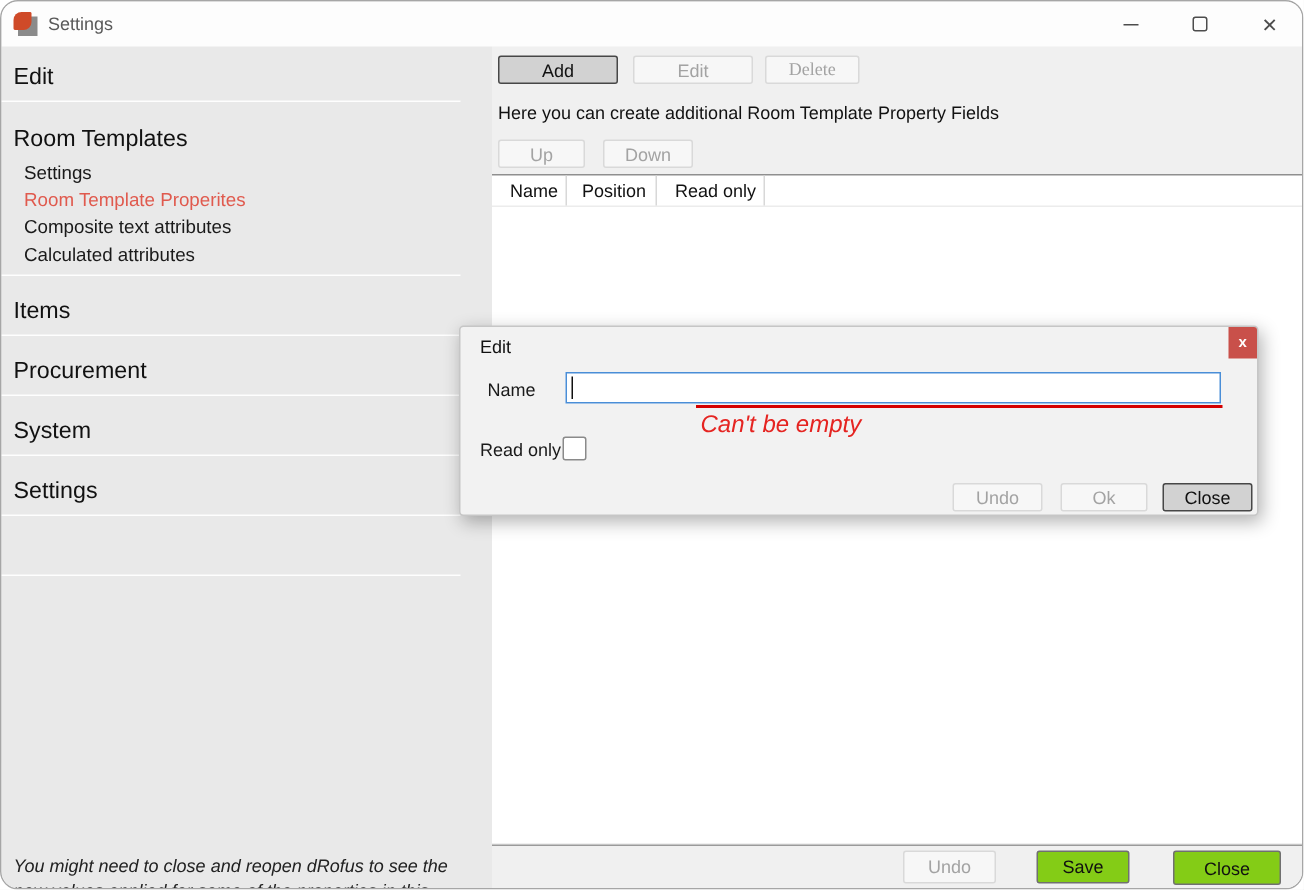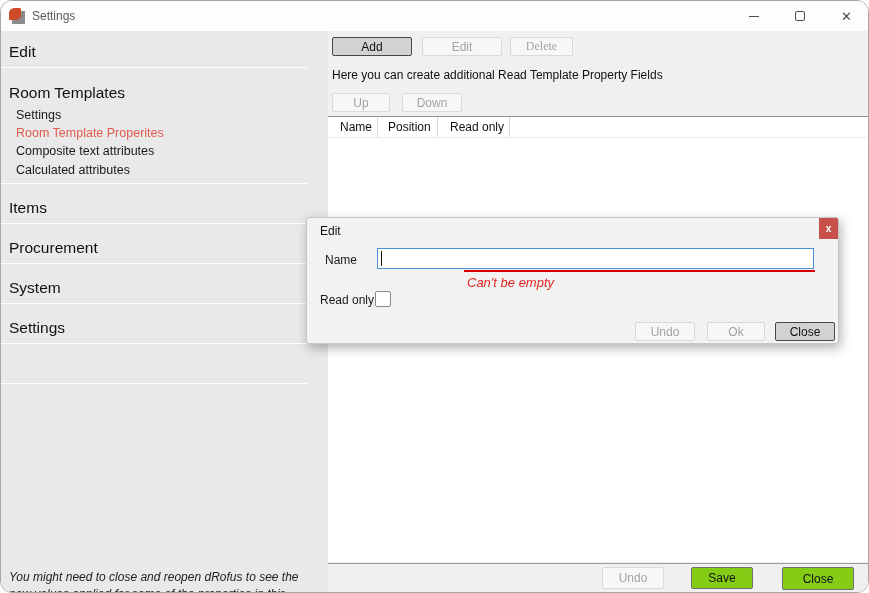--- a/index.html
+++ b/index.html
@@ -59,21 +59,21 @@
     border-radius:0 2px 0 0; cursor:pointer;
   }
   .modal-name-label { position:absolute; left:18px; top:35px; font-size:12px; }
   .modal-input {
     position:absolute; left:70px; top:30px; width:437px; height:21px;
     background:#fff; border:1px solid #4a8ed7; border-radius:0;
     font-family:"Liberation Sans", sans-serif; font-size:12px; padding:0 3px; outline:none;
   }
   .caret { position:absolute; left:74px; top:33px; width:1px; height:15px; background:#111; }
   .err-line { position:absolute; left:157px; top:52px; width:351px; height:2px; background:#d40000; }
-  .err-text { position:absolute; left:160px; top:57px; font-size:13px; font-style:italic; color:#e52421; }
+  .err-text { position:absolute; left:160px; top:57px; font-size:16px; font-style:italic; color:#e52421; }
   .modal-ro-label { position:absolute; left:13px; top:75px; font-size:12px; }
   .checkbox { position:absolute; left:68px; top:73px; width:16px; height:16px; background:#fff; border:1px solid #8a8a8a; border-radius:2px; cursor:pointer; }
   .modal-btn { height:19px; top:104px; }
   .modal-btn.default { background:#d2d2d2; border:1px solid #474747; }
 </style>
 </head>
 <body>
 
 <div class="window">
 
@@ -114,21 +114,21 @@
     <div class="side-sep" style="top:352px;"></div>
     <div class="side-note">You might need to close and reopen dRofus to see the new values applied for some of the properties in this dialog.</div>
   </div>
 
   <div class="main-panel"></div>
 
   <div class="btn focused" style="left:331px;top:36px;width:80px;height:19px;">Add</div>
   <div class="btn disabled" style="left:421px;top:36px;width:80px;height:19px;">Edit</div>
   <div class="btn disabled" style="left:509px;top:36px;width:63px;height:19px;font-family:Liberation Serif, serif;">Delete</div>
 
-  <div style="position:absolute;left:331px;top:67px;font-size:12px;color:#111;">Here you can create additional Read Template Property Fields</div>
+  <div style="position:absolute;left:331px;top:67px;font-size:12px;color:#111;">Here you can create additional Room Template Property Fields</div>
 
   <div class="btn disabled" style="left:331px;top:92px;width:58px;height:19px;">Up</div>
   <div class="btn disabled" style="left:401px;top:92px;width:60px;height:19px;">Down</div>
 
   <div class="grid">
     <div class="grid-header">
       <div class="grid-col c0">Name</div>
       <div class="grid-col c1">Position</div>
       <div class="grid-col c2">Read only</div>
     </div>

